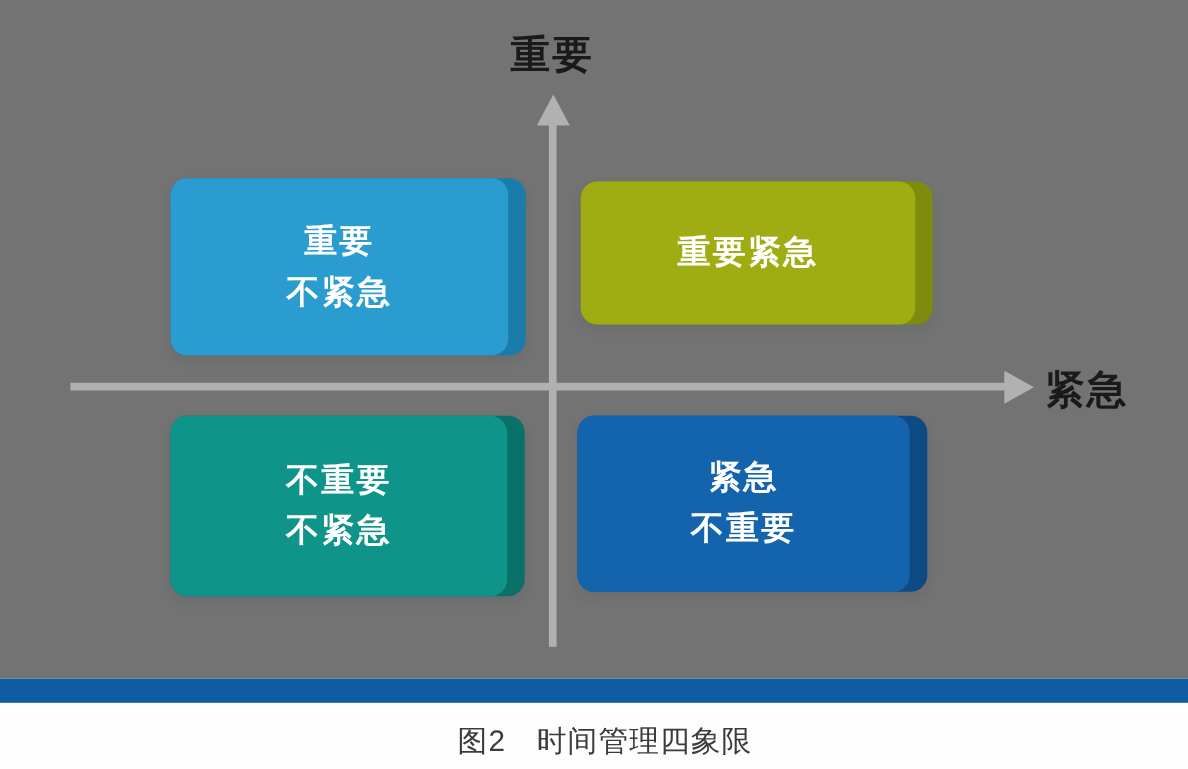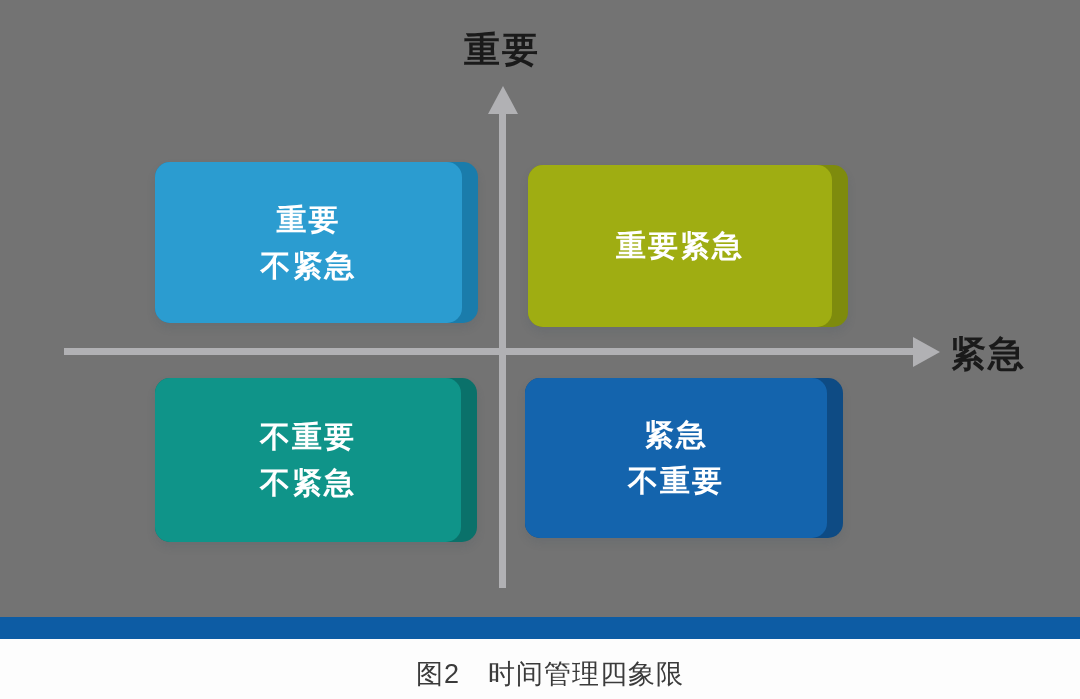--- a/index.html
+++ b/index.html
@@ -95,21 +95,21 @@
   }
   .qbox .face span {
     display: block;
     font-size: 30px;
     font-weight: bold;
     line-height: 46px;
     letter-spacing: 2px;
   }
   .qbox .face span:empty { display: none; }
   #q-top-left     { left: 155px; top: 162px; width: 323px; height: 161px; }
-  #q-top-right    { left: 528px; top: 165px; width: 320px; height: 162px; }
+  #q-top-right    { left: 528px; top: 165px; width: 320px; height: 130px; }
   #q-bottom-left  { left: 155px; top: 378px; width: 322px; height: 164px; }
   #q-bottom-right { left: 525px; top: 378px; width: 318px; height: 160px; }
   
   .caption {
     position: absolute;
     left: 0; top: 656px;
     width: 1080px;
     text-align: center;
     font-size: 27px;
     letter-spacing: 1px;

